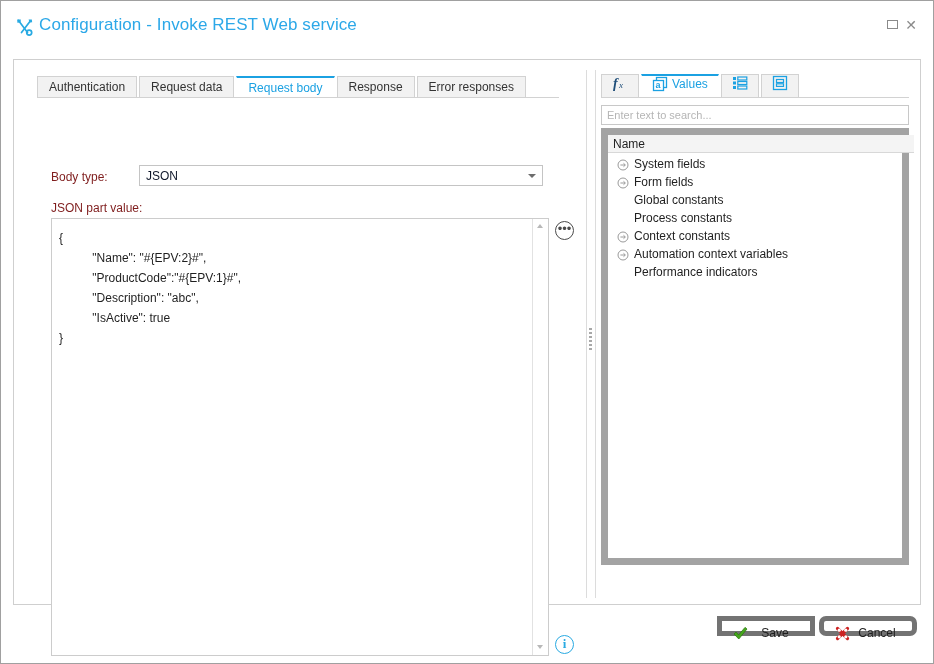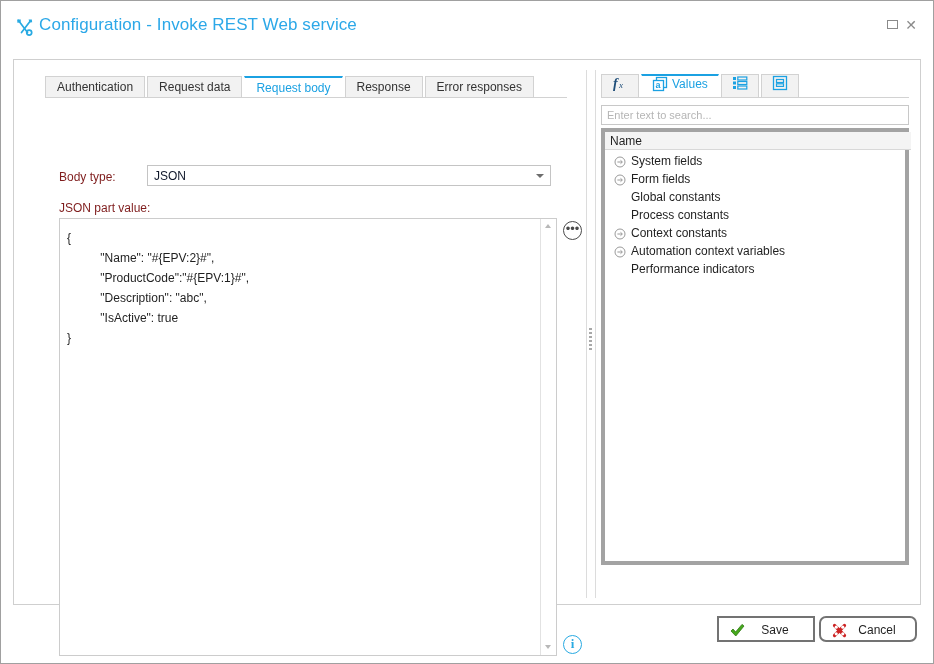--- a/index.html
+++ b/index.html
@@ -73,21 +73,21 @@
     left: 12px; top: 58px;
     width: 908px; height: 546px;
     box-sizing: border-box;
     border: 1px solid #cfcfcf;
     background: #ffffff;
   }
 
   
   #left-pane {
     position: absolute;
-    left: 12px; top: 0px;
+    left: 4px; top: 0px;
     width: 560px; height: 544px;
   }
 
   
   #tabstrip {
     position: absolute;
     left: 19px; top: 16px;
     height: 22px;
     white-space: nowrap;
     font-size: 0;
@@ -339,21 +339,21 @@
     font-size: 11px;
     color: #b5b5b5;
   }
 
   
   #tree-panel {
     position: absolute;
     left: 13px; top: 68px;
     width: 308px; height: 437px;
     box-sizing: border-box;
-    border: 4px solid #a3a3a3;
+    border: 7px solid #a3a3a3;
     background: #ffffff;
   }
   #tree-header {
     position: absolute;
     left: 0; top: 0;
     width: 306px; height: 18px;
     background: #f4f4f4;
     border-bottom: 1px solid #d8d8d8;
     box-sizing: border-box;
   }
@@ -408,23 +408,23 @@
     margin-left: 6px;
     font-size: 12px;
     color: #1f1f1f;
     vertical-align: middle;
   }
 
   
   .footbtn {
     position: absolute;
     top: 615px;
-    height: 26px;
-    box-sizing: border-box;
-    border: 2px solid #737373;
+    height: 20px;
+    box-sizing: border-box;
+    border: 5px solid #737373;
     background: #ffffff;
     cursor: default;
   }
   #save-btn { left: 716px; width: 98px; }
   #cancel-btn { left: 818px; width: 98px; border-radius: 7px; }
   .footbtn .ico {
     position: absolute;
     left: 10px; top: 4px;
     width: 17px; height: 17px;
   }

